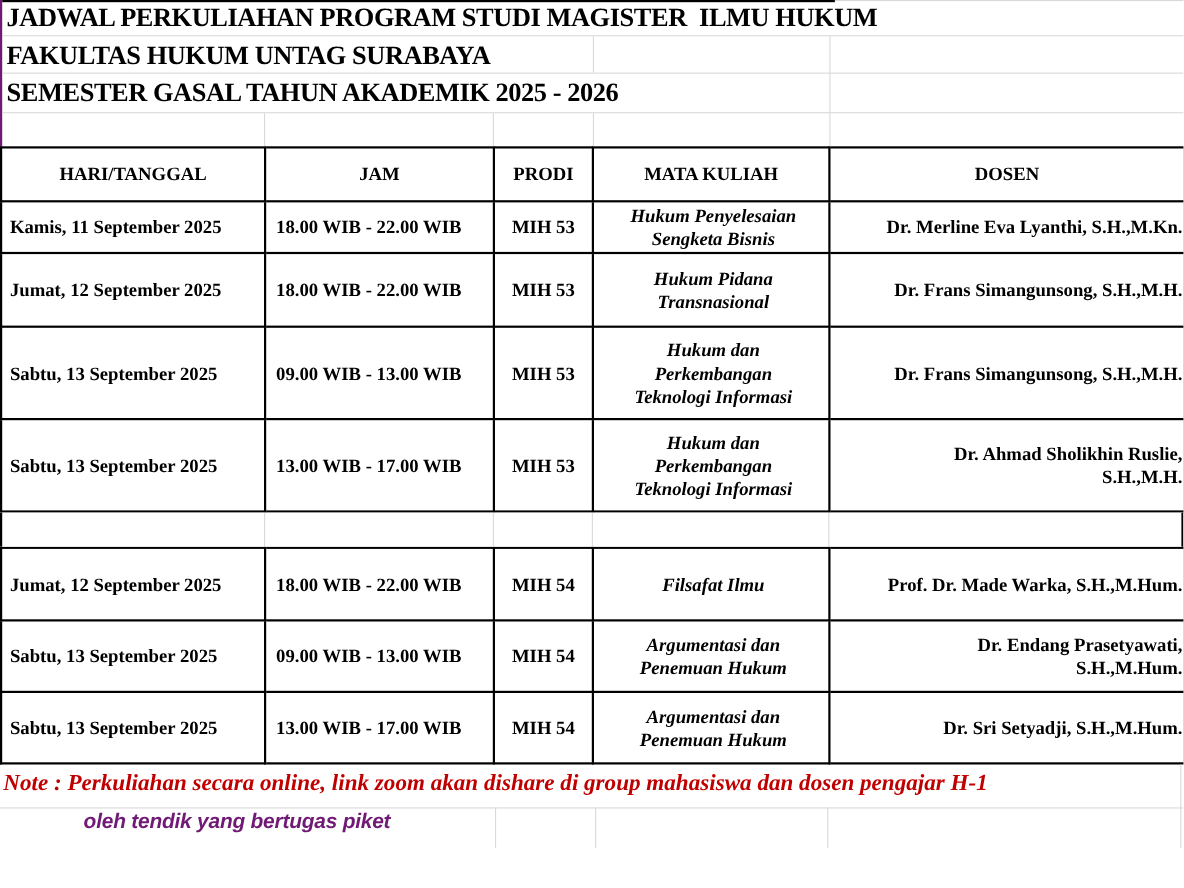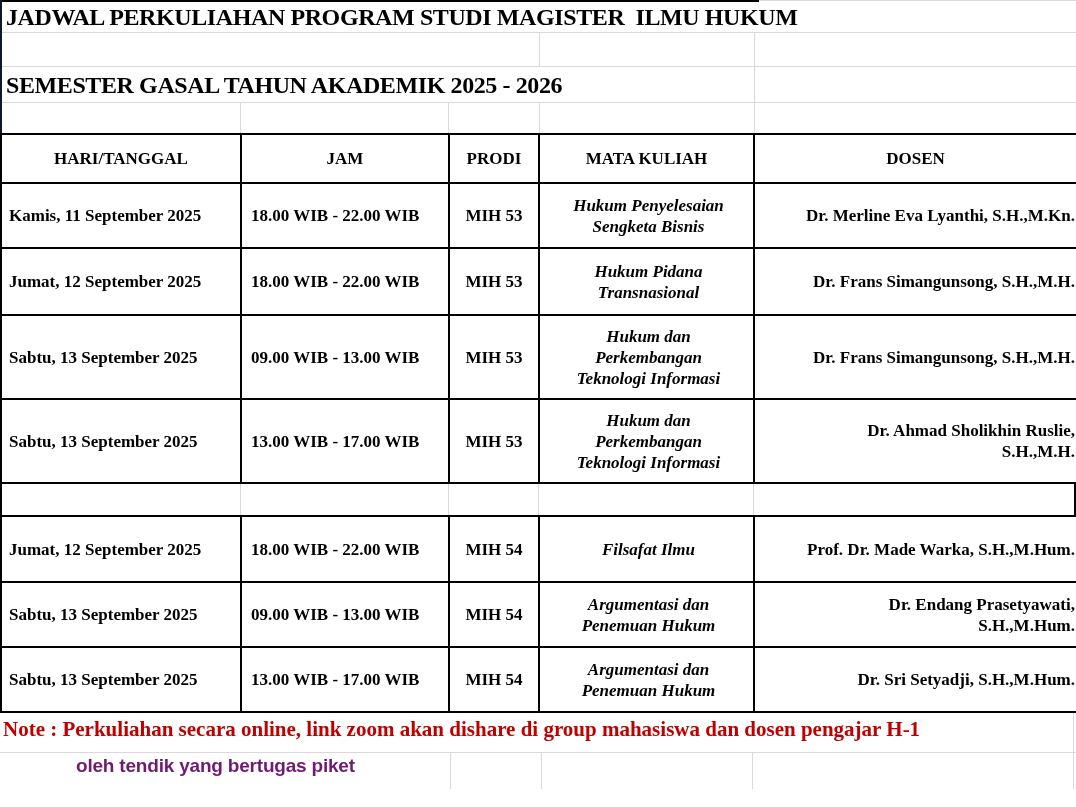--- a/index.html
+++ b/index.html
@@ -1,21 +1,21 @@
 <!DOCTYPE html>
 <html><head>
 <meta charset="utf-8">
 <style>
   html,body { margin:0; padding:0; background:#fff; }
   .page {
     position:relative; width:1076px; height:807px; background:#ffffff;
     font-family:"Liberation Serif", serif; color:#000; overflow:hidden;
   }
   
-  .title-area { position:relative; width:1076px; height:133px; box-sizing:border-box; border-left:2px solid #0f172a; }
+  .title-area { position:relative; width:1076px; height:133px; box-sizing:border-box; border-left:2px solid #701a75; }
   .title-line { position:absolute; left:4px; font-weight:bold; font-size:24px; letter-spacing:-0.4px; white-space:pre; line-height:30px; }
   .t1 { top:2px; }
   .t2 { top:36px; }
   .t3 { top:70px;text-align:center; }
   .gl { position:absolute; background:#d9d9d9; }
   .blackbar { position:absolute; background:#000; }
   
   table.sched { border-collapse:collapse; table-layout:fixed; width:1076px; }
   table.sched td, table.sched th {
     border:2px solid #000; vertical-align:middle; box-sizing:border-box;
@@ -24,36 +24,37 @@
   table.sched th { text-align:center; }
   .c-hari  { padding-left:7px;  text-align:left; }
   .c-jam   { padding-left:9px;  text-align:left;border-radius:10px; }
   .c-prodi { text-align:center; }
   .c-mk    { padding-left:5px;  text-align:center; white-space:pre-line;font-style:italic; }
   .c-dosen { padding-left:2px;  text-align:right; white-space:pre-line; }
   
   .gap-row { position:relative; width:1076px; height:31px; box-sizing:border-box;
              border-left:2px solid #000; border-right:2px solid #000; background:#fff; }
   
-  .note-area { position:relative; width:890px; height:76px; }
+  .note-area { position:relative; width:890px; height:76px;font-style:italic; }
   .note-1 { position:absolute; top:4px; left:3px; font-weight:bold; font-size:21px; color:#C00000;
             font-family:"Liberation Serif", serif; white-space:pre; }
   .note-2 { position:absolute; top:42px; left:76px; font-weight:bold; font-size:19px; color:#701a75;
             font-family:"Liberation Sans", sans-serif; letter-spacing:-0.2px; white-space:pre; }
 </style>
 </head>
 <body>
 
 <div class="page">
 
   <div class="title-area">
     <div class="blackbar" style="top:0; left:0; width:757px; height:2px;"></div>
     <div class="gl" style="top:0; left:757px; width:319px; height:1px;"></div>
 
     <div class="title-line t1">JADWAL PERKULIAHAN PROGRAM STUDI MAGISTER  ILMU HUKUM</div>
+    <div class="title-line t2">FAKULTAS HUKUM UNTAG SURABAYA</div>
     <div class="title-line t3">SEMESTER GASAL TAHUN AKADEMIK 2025 - 2026</div>
 
     <div class="gl" style="top:32px; left:0; width:1076px; height:1px;"></div>
     <div class="gl" style="top:66px; left:0; width:1076px; height:1px;"></div>
     <div class="gl" style="top:102px; left:0; width:1076px; height:1px;"></div>
 
     <div class="gl" style="top:33px; left:537px; width:1px; height:33px;"></div>
     <div class="gl" style="top:33px; left:752px; width:1px; height:100px;"></div>
     <div class="gl" style="top:103px; left:238px; width:1px; height:30px;"></div>
     <div class="gl" style="top:103px; left:446px; width:1px; height:30px;"></div>
@@ -69,21 +70,21 @@
         <col style="width:323px">
     </colgroup>
     <tbody>
         <tr style="height:49px">
       <th>HARI/TANGGAL</th>
       <th>JAM</th>
       <th>PRODI</th>
       <th>MATA KULIAH</th>
       <th>DOSEN</th>
     </tr>
-    <tr style="height:65px">
+    <tr style="height:47px">
       <td class="c-hari">Kamis, 11 September 2025</td>
       <td class="c-jam">18.00 WIB - 22.00 WIB</td>
       <td class="c-prodi">MIH 53</td>
       <td class="c-mk">Hukum Penyelesaian
 Sengketa Bisnis</td>
       <td class="c-dosen">Dr. Merline Eva Lyanthi, S.H.,M.Kn.</td>
     </tr>
     <tr style="height:67px">
       <td class="c-hari">Jumat, 12 September 2025</td>
       <td class="c-jam">18.00 WIB - 22.00 WIB</td>

